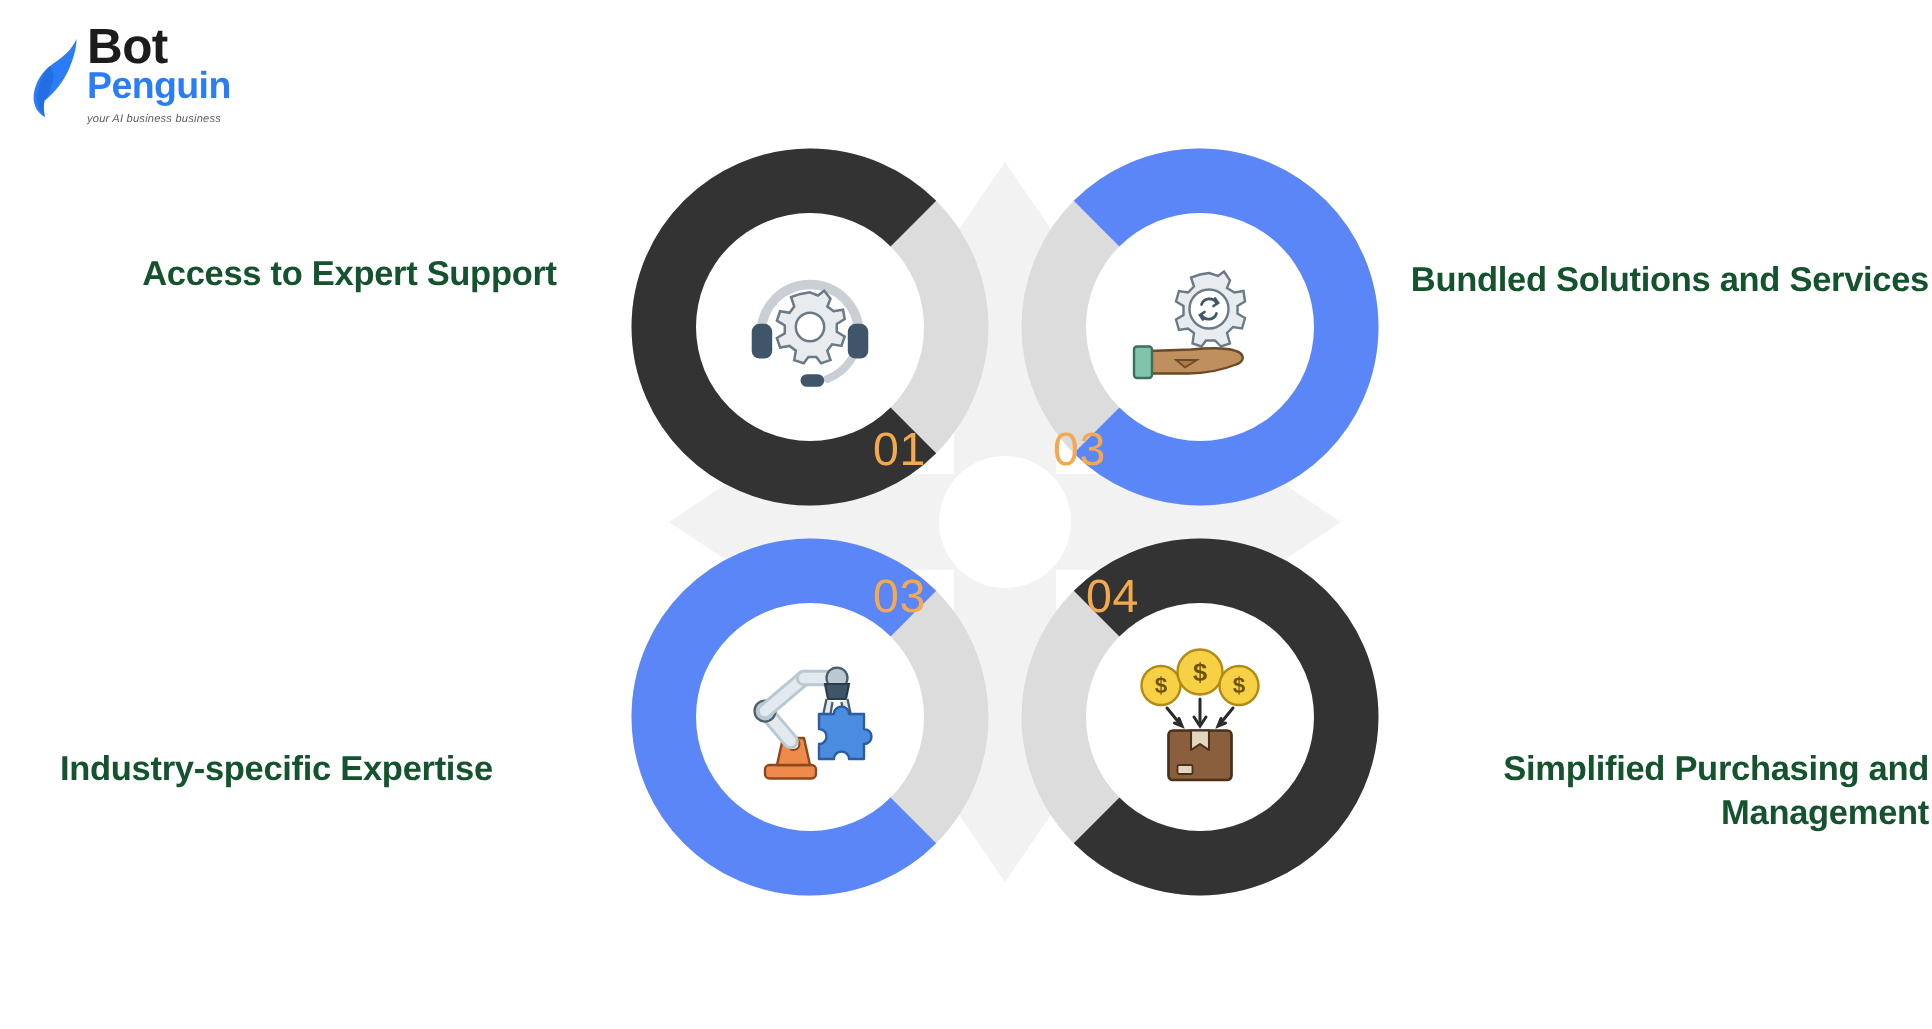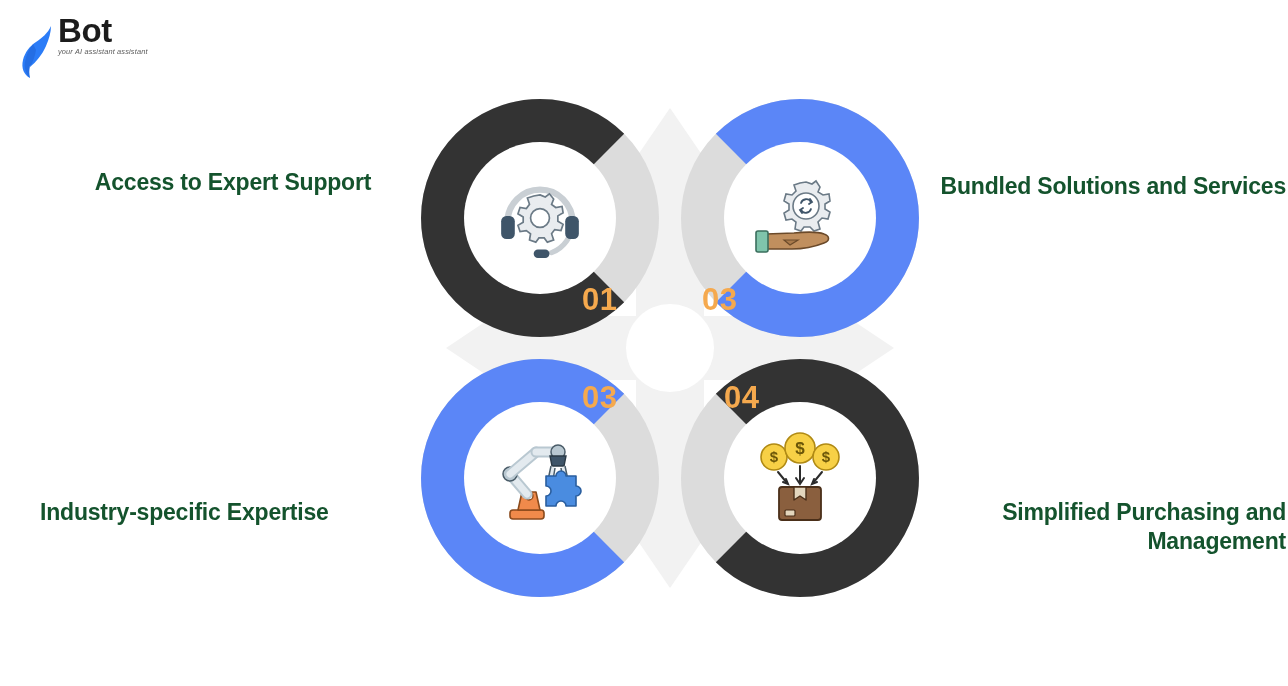--- a/index.html
+++ b/index.html
@@ -86,42 +86,43 @@
   .label-tl { left: 40px;  top: 168px; width: 386px; text-align: center; }
   .label-tr { left: 880px; top: 172px; width: 406px; text-align: right; }
   .label-bl { left: 40px;  top: 498px; width: 386px; text-align: left; }
   .label-br { left: 880px; top: 498px; width: 406px; text-align: right; }
 
   
   .step-num {
     position: absolute;
     color: #f5a94e;
     font-size: 31px;
-    font-weight: bold;
+    font-weight: normal;
     line-height: 31px;
     letter-spacing: 0.5px;
   }
   .num-01 { left: 582px; top: 284px; }
   .num-02 { left: 702px; top: 284px; }
   .num-03 { left: 582px; top: 382px; }
   .num-04 { left: 724px; top: 382px; }
 </style>
 </head>
 <body>
 
 <div class="logo">
   <span class="logo-mark">
     <svg viewBox="0 0 40 56" width="40" height="56">
       <path d="M33 2 C30 9 24 14 18 18 C12 22 7 28 5 36 C3 44 6 51 12 54 C10 46 12 38 17 32 C14 35 12 39 12 43 C18 38 24 31 28 22 C31 15 33 8 33 2 Z" fill="#2b7cf7"></path>
       <path d="M15 20 C11 25 8 31 7 38 C6 44 8 50 12 54 C10 46 12 38 17 32 C14 35 12 39 12 43 C15 38 17 32 18 26 Z" fill="#1f63d6" opacity="0.55"></path>
     </svg>
   </span>
   <span class="logo-words">
     <span class="logo-bot">Bot</span>
-    <span class="logo-tagline">your AI assistant assistant</span>
+    <span class="logo-penguin">Penguin</span>
+    <span class="logo-tagline">your AI business business</span>
   </span>
 </div>
 
 <div class="label label-tl">Access to Expert Support</div>
 <div class="label label-tr">Bundled Solutions and Services</div>
 <div class="label label-bl">Industry-specific Expertise</div>
 <div class="label label-br">Simplified Purchasing and Management</div>
 
 <div class="diagram">
 <svg width="532" height="540" viewBox="0 0 532 540" xmlns="http://www.w3.org/2000/svg">

